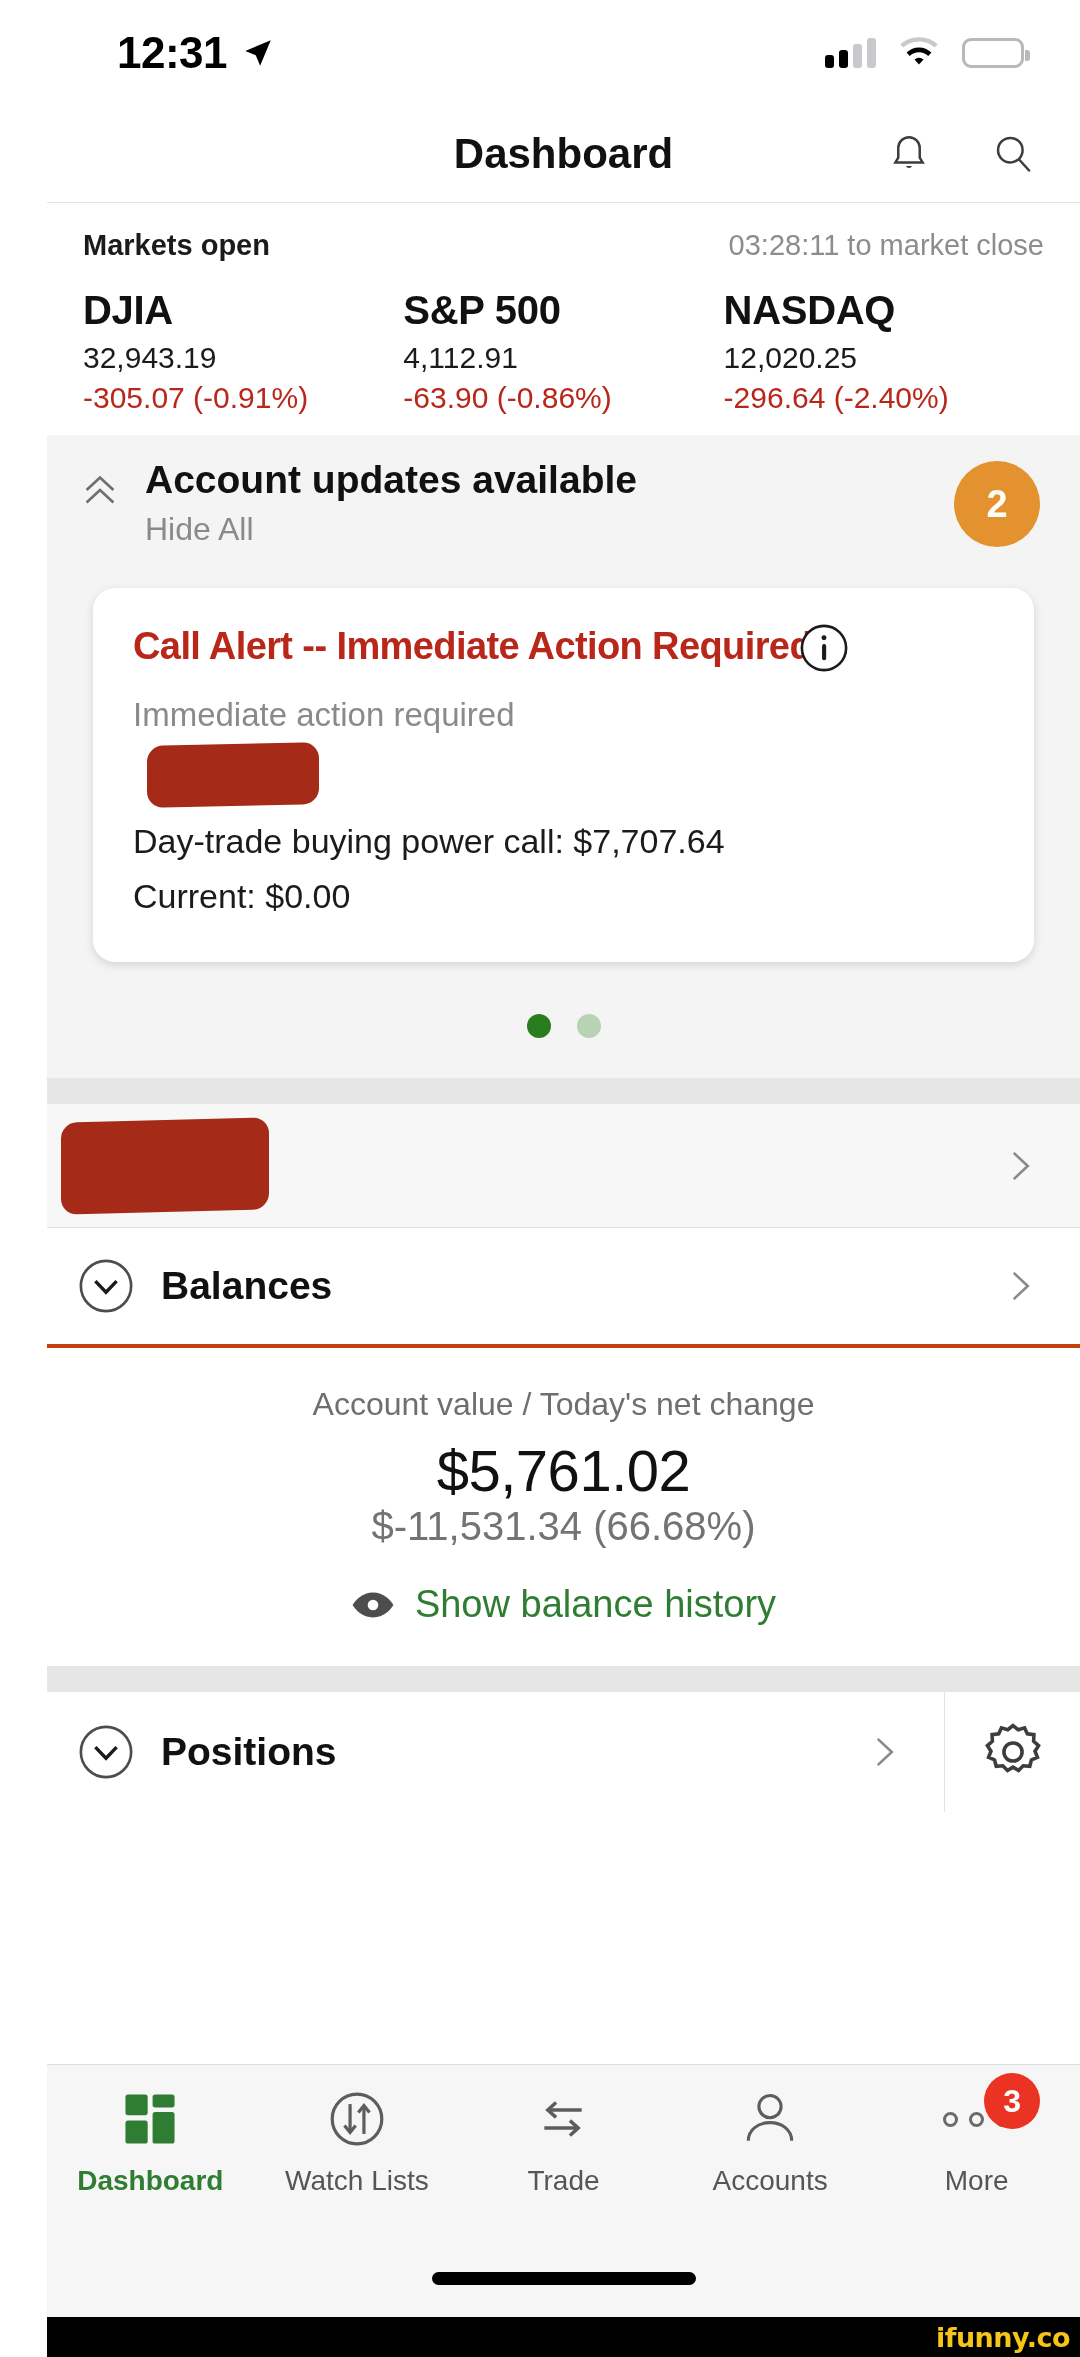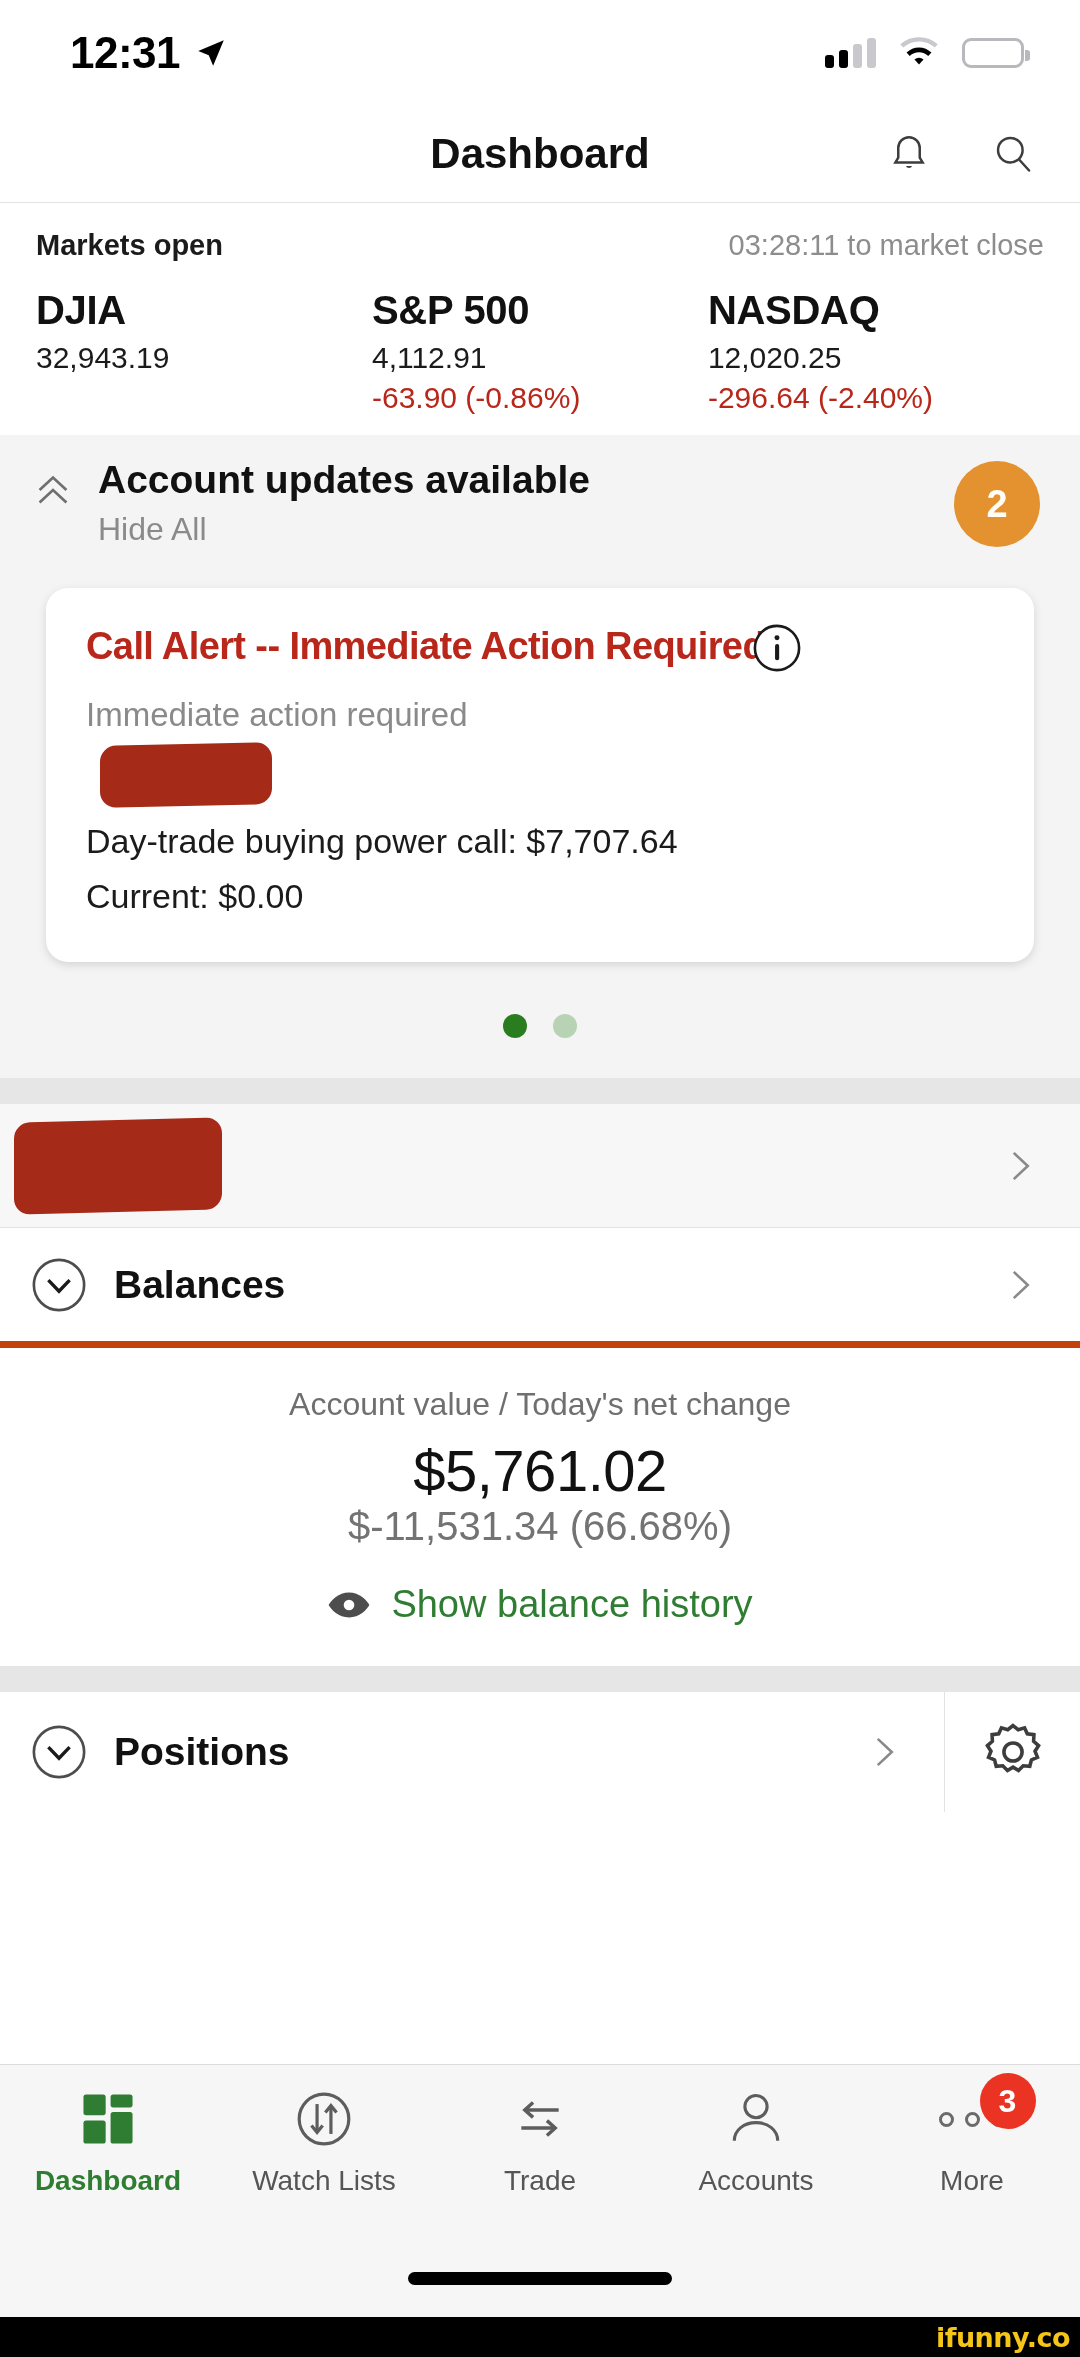--- a/index.html
+++ b/index.html
@@ -3,21 +3,21 @@
 <meta charset="utf-8">
 <style>
   * { margin:0; padding:0; box-sizing:border-box; }
   html,body { width:1080px; height:2357px; }
   body {
     font-family:"Liberation Sans", sans-serif;
     background:#ffffff;
     overflow:hidden;
     position:relative;
   }
-  .phone { width:1080px; height:2357px; display:flex; flex-direction:column; background:#ffffff; }
+  .phone { width:1080px; height:2357px; display:flex; flex-direction:column; background:#ffffff;padding-left:47px; }
 
   
   .statusbar { height:105px; flex:none; display:flex; align-items:center; justify-content:space-between; padding:0 56px 0 70px; }
   .status-left { display:flex; align-items:center; gap:14px; }
   .status-time { font-size:44px; font-weight:600; color:#000; letter-spacing:-0.5px; }
   .loc-arrow { width:34px; height:34px; display:block; }
   .status-right { display:flex; align-items:center; gap:22px; }
   .bars { display:flex; align-items:flex-end; gap:5px; height:30px; }
   .bars i { display:block; width:9px; border-radius:3px; background:#c9c9cd; }
   .bars i.on { background:#000; }
@@ -70,21 +70,21 @@
 
   
   .spacer-band { flex:none; height:26px; background:#e6e6e6; }
 
   
   .acct-row { flex:none; height:124px; background:#f7f7f7; display:flex; align-items:center; justify-content:space-between; padding:0 40px 0 14px; border-bottom:1px solid #e3e3e3; position:relative; }
   .redact-2 { width:208px; height:92px; transform:skewY(-1.5deg); }
   .chev-right { width:42px; height:42px; flex:none; }
 
   
-  .balances-row { flex:none; height:120px; background:#fff; display:flex; align-items:center; padding:0 40px 0 30px; border-bottom:7px solid #c2410c; }
+  .balances-row { flex:none; height:120px; background:#fff; display:flex; align-items:center; padding:0 40px 0 30px; border-bottom:4px solid #c2410c; }
   .circle-chev { width:58px; height:58px; flex:none; margin-right:26px; }
   .balances-label { font-size:39px; font-weight:700; color:#111; flex:1; }
 
   .balance-body { flex:none; background:#fff; padding:38px 0 40px 0; text-align:center; }
   .bal-caption { font-size:32px; color:#6f6f6f; }
   .bal-value { font-size:58px; color:#111; margin-top:14px; letter-spacing:-0.5px; }
   .bal-change { font-size:40px; color:#737373; }
   .bal-history { display:flex; align-items:center; justify-content:center; gap:20px; margin-top:34px; }
   .eye-icon { width:44px; height:30px; flex:none; }
   .bal-history-label { font-size:38px; color:#2f7d32; }
@@ -160,20 +160,21 @@
 
   <div class="market-strip">
     <div class="market-row">
       <span class="market-open">Markets open</span>
       <span class="market-close">03:28:11 to market close</span>
     </div>
     <div class="indices">
       <div class="index">
         <div class="index-name">DJIA</div>
         <div class="index-val">32,943.19</div>
+        <div class="index-chg">-305.07 (-0.91%)</div>
       </div>
       <div class="index">
         <div class="index-name">S&amp;P 500</div>
         <div class="index-val">4,112.91</div>
         <div class="index-chg">-63.90 (-0.86%)</div>
       </div>
       <div class="index">
         <div class="index-name">NASDAQ</div>
         <div class="index-val">12,020.25</div>
         <div class="index-chg">-296.64 (-2.40%)</div>

